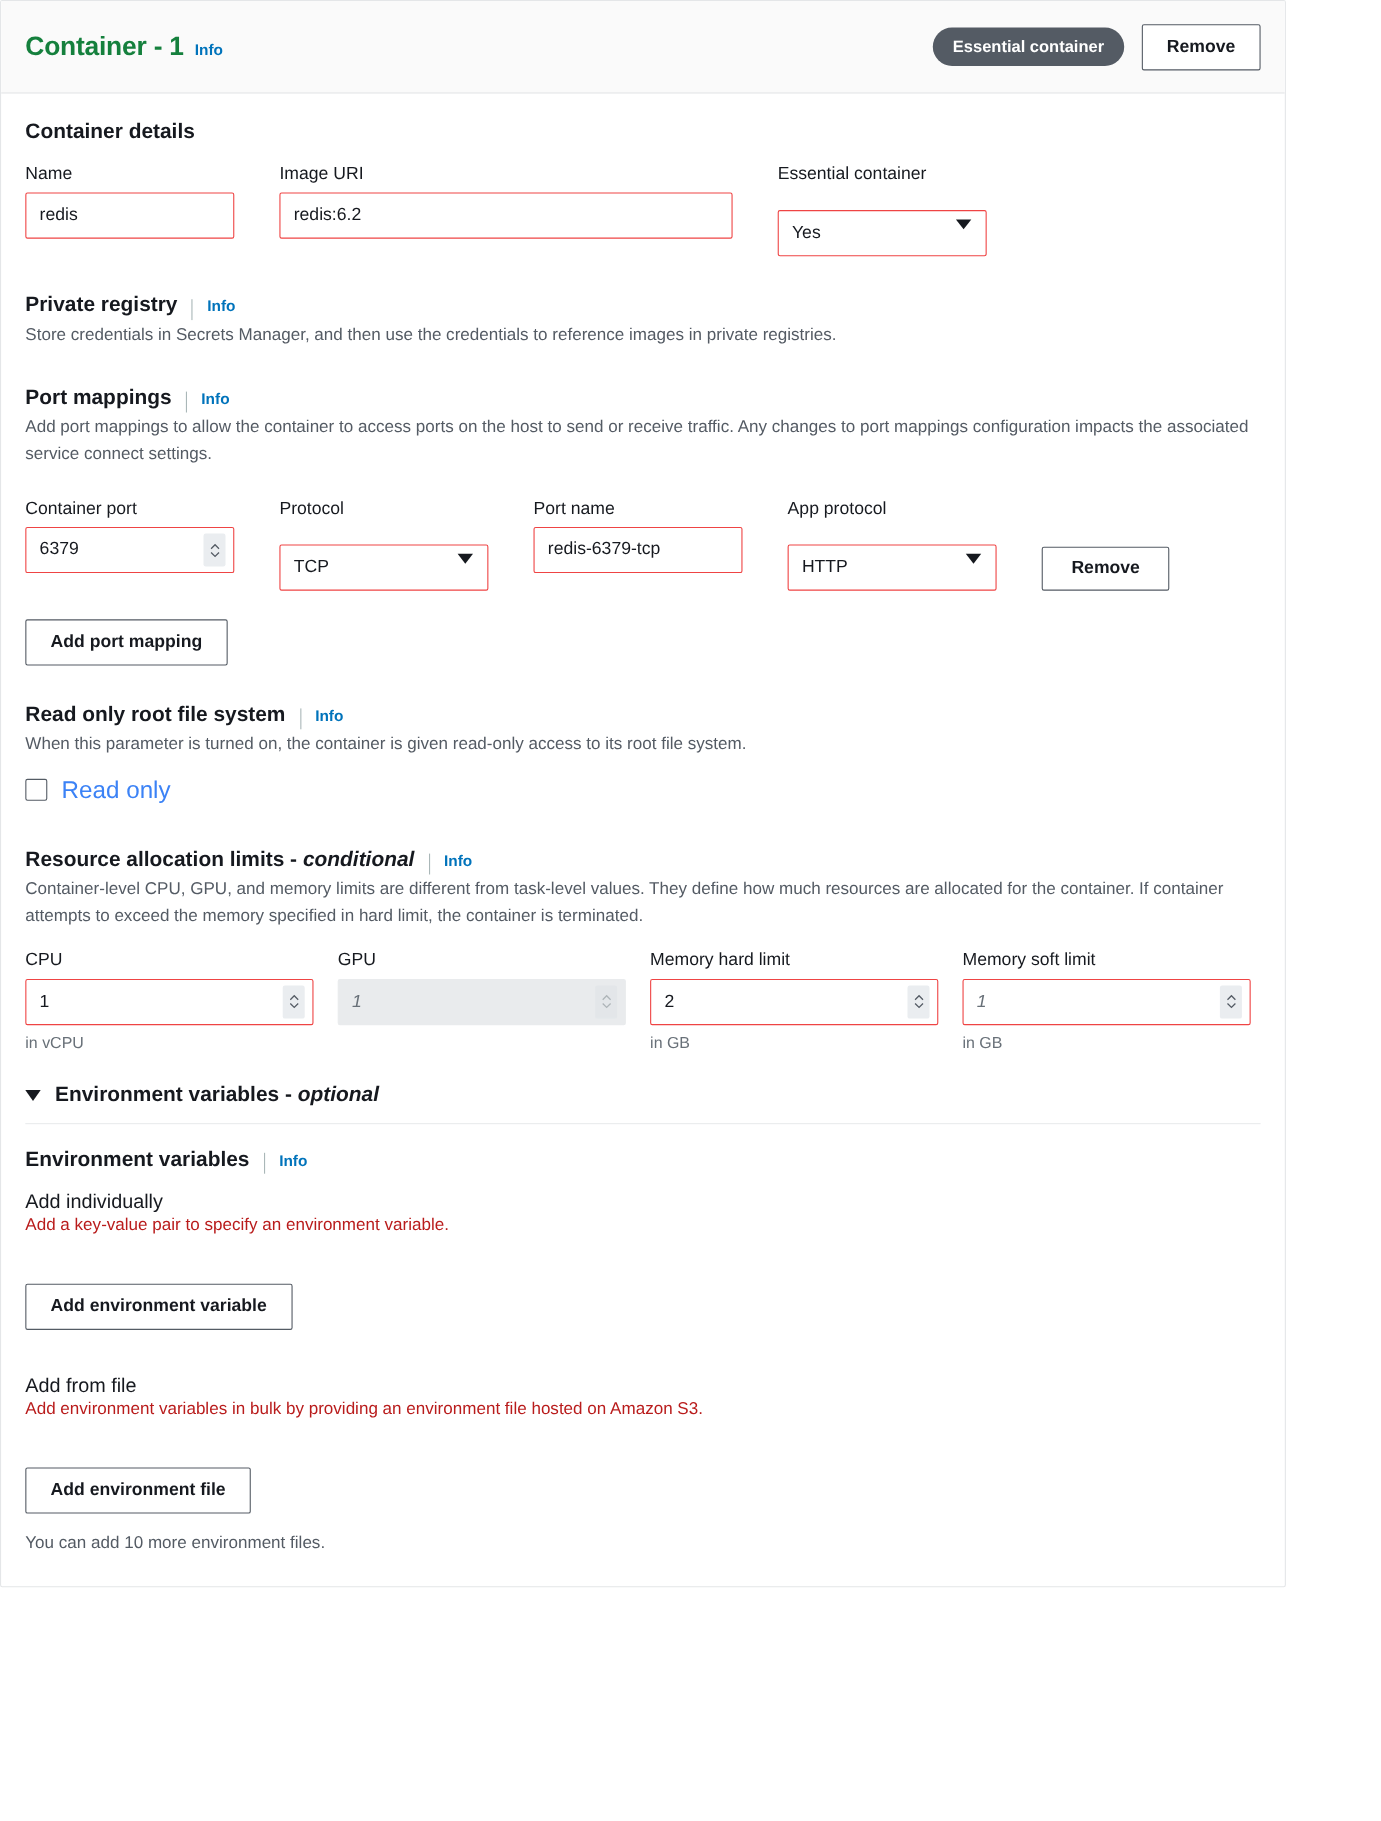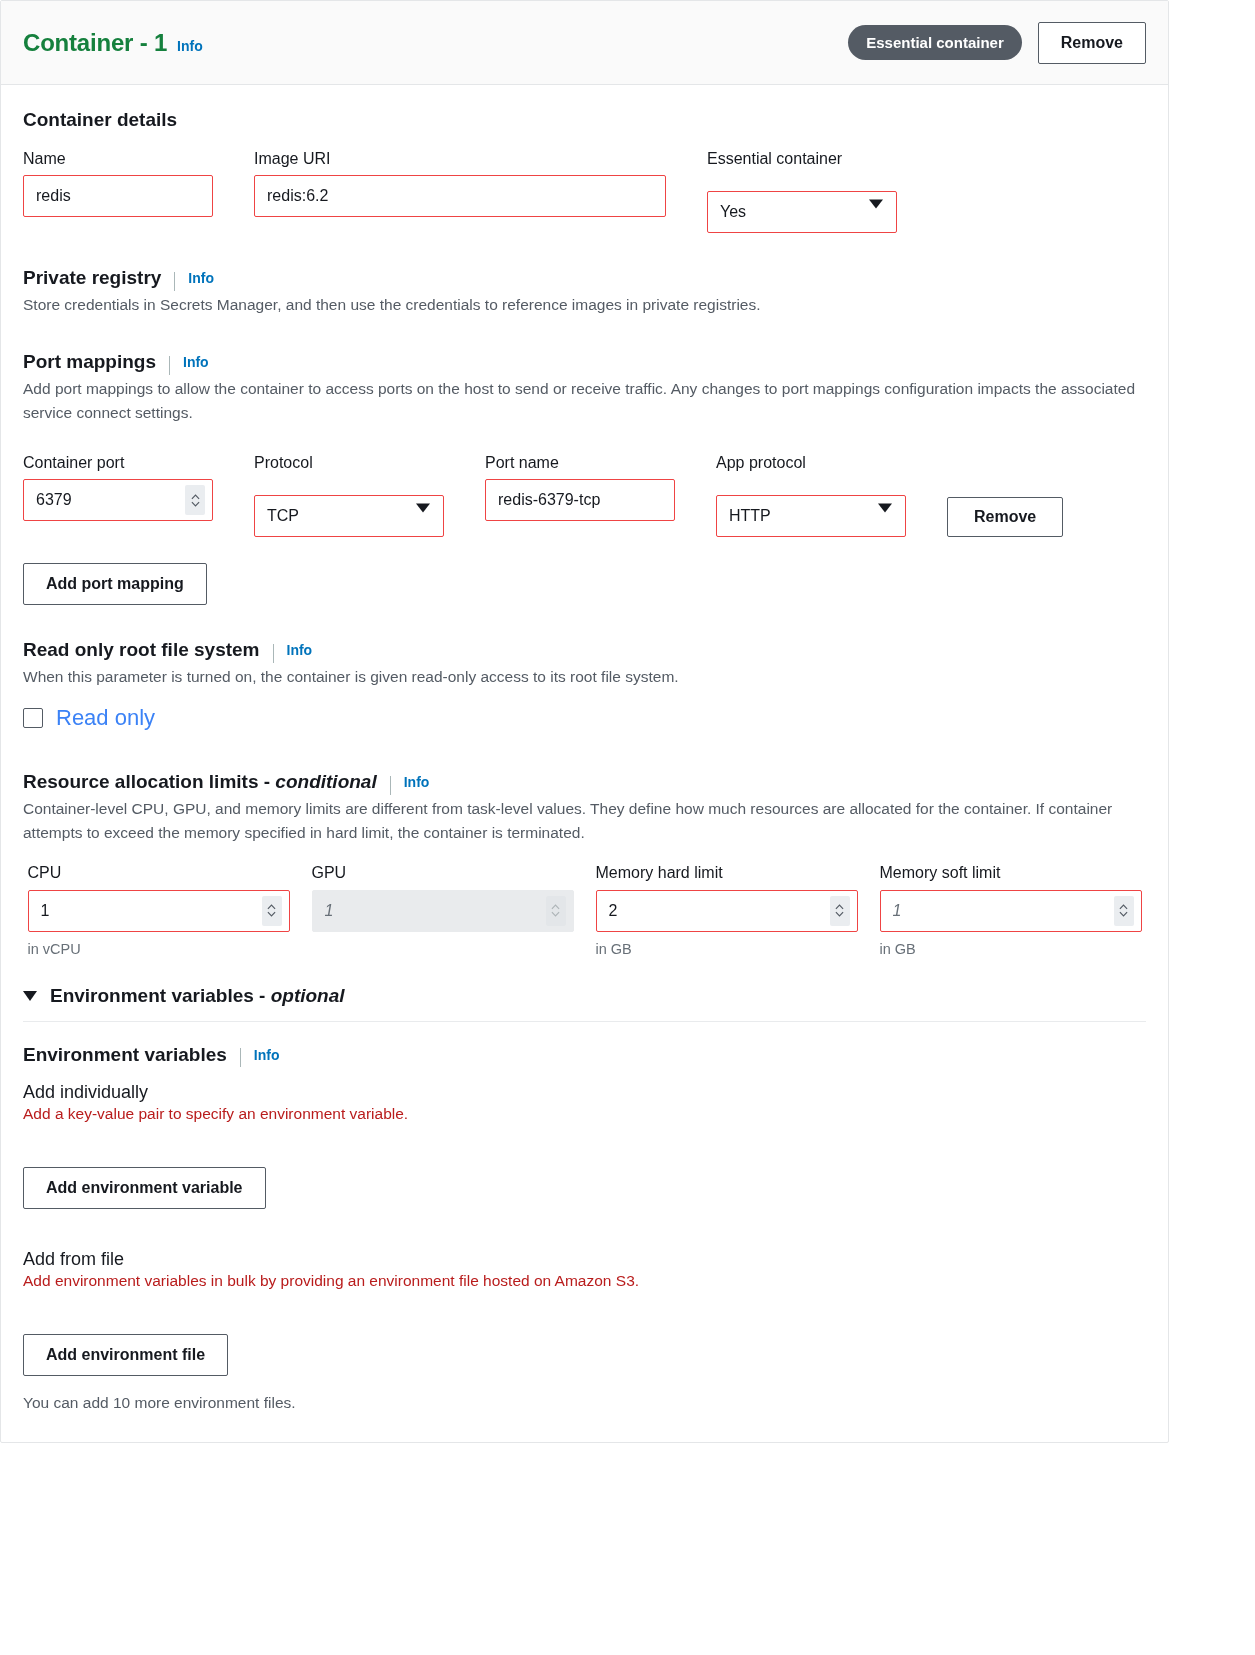--- a/index.html
+++ b/index.html
@@ -311,21 +311,21 @@
   .w-aproto { width: 190px; }
 
   .w-cpu    { width: 262px; }
   .w-gpu    { width: 262px; }
   .w-mhard  { width: 262px; }
   .w-msoft  { width: 262px; }
 
   .pm-remove { align-self: flex-end; margin-bottom: 0; }
   .pm-remove .btn { padding: 10px 26px; }
 
-  .res-row { gap: 22px; justify-content: center; }
+  .res-row { gap: 22px; }
 </style>
 </head>
 <body>
 
 <div class="card">
 
   <div class="card-header">
     <div class="header-left">
       <span class="header-title">Container - 1</span>
       <span class="info-link">Info</span>

